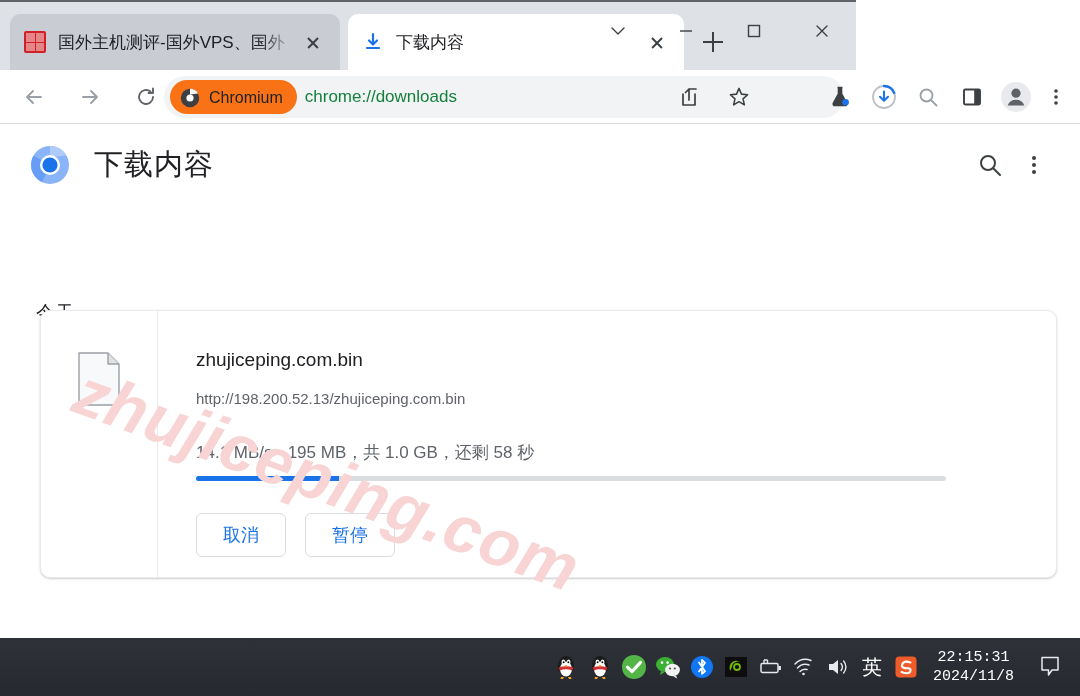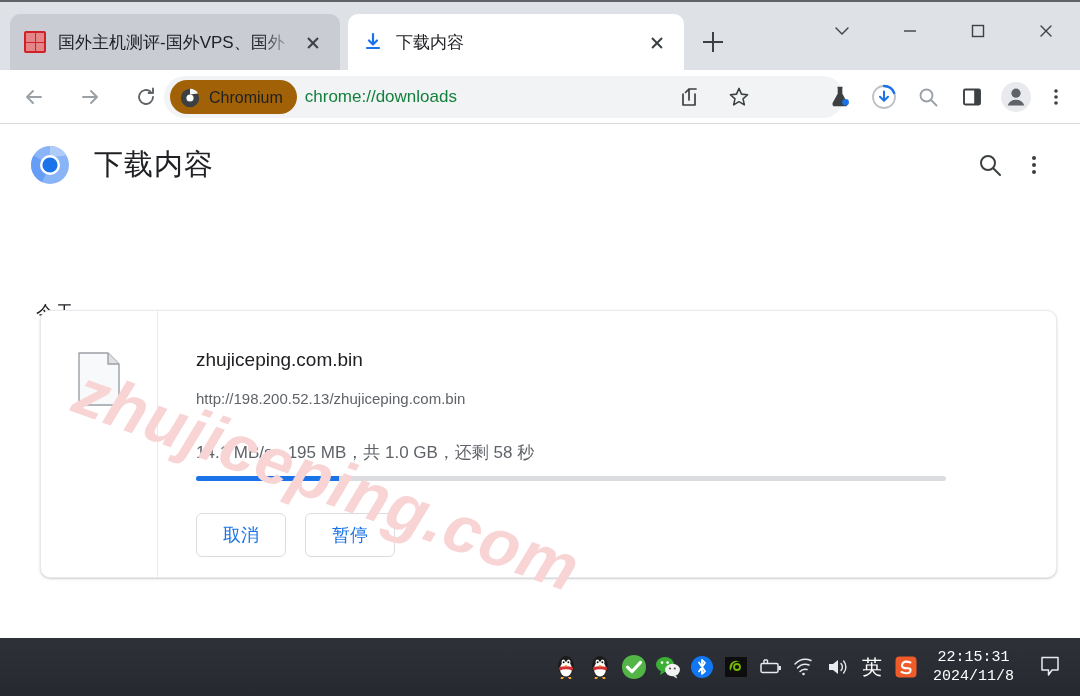--- a/index.html
+++ b/index.html
@@ -11,21 +11,21 @@
   }
   #root {
     position: relative;
     width: 1080px; height: 696px;
     background: #ffffff;
   }
 
   
   .tabstrip {
     position: absolute; top: 0; left: 0;
-    width: 1080px; height: 70px;
+    width: 856px; height: 70px;
     background: #dee1e6;
     border-top: 2px solid #5f6368;
   }
   .tab {
     position: absolute;
     top: 12px; height: 56px;
     display: flex; align-items: center;
     padding: 0 14px;
   }
   .tab-inactive {
@@ -111,21 +111,21 @@
   .omnibox {
     position: absolute; left: 164px; top: 76px;
     width: 680px; height: 42px;
     background: #f1f3f4;
     border-radius: 21px;
     display: flex; align-items: center;
     padding-left: 6px;
   }
   .chip {
     height: 34px; border-radius: 17px;
-    background: #a16207;
+    background: #f97316;
     display: flex; align-items: center;
     padding: 1px 14px 0 10px;
     margin-right: 8px;
   }
   .chip-logo { width: 20px; height: 20px; margin-right: 9px; flex:0 0 20px;}
   .chip-label { font-size: 16px; color: #202124; white-space: nowrap; }
   .url { font-size: 17px; color: #15803d; white-space: nowrap; }
 
   .tb-right {
     position: absolute; right: 6px; top: 74px;

